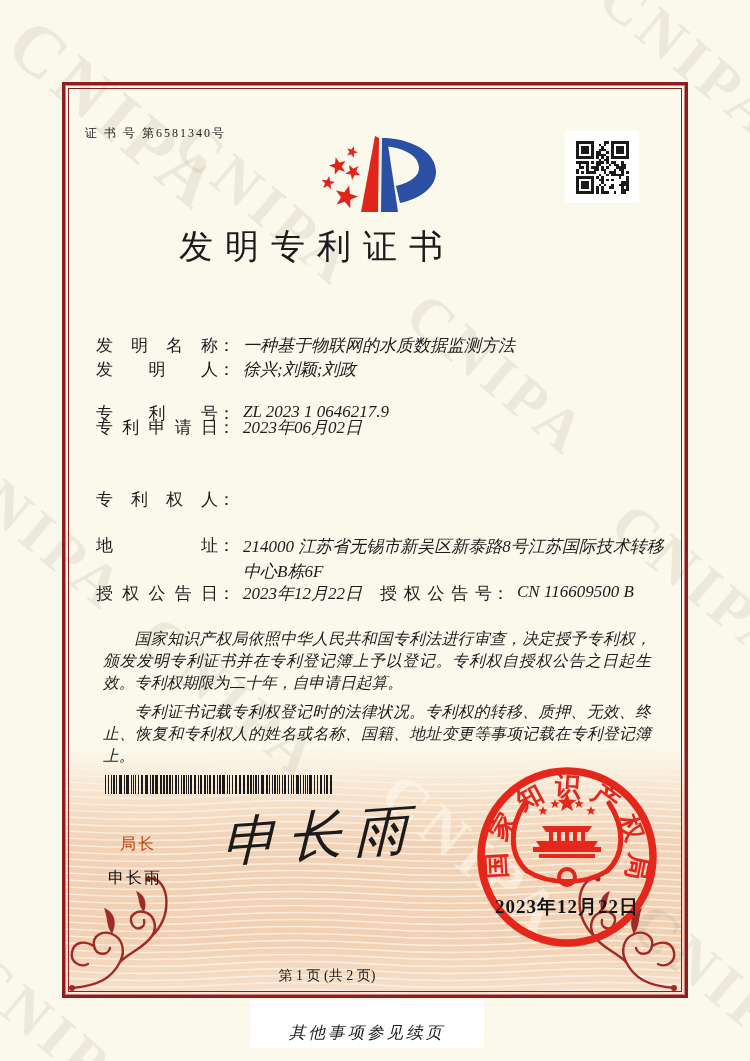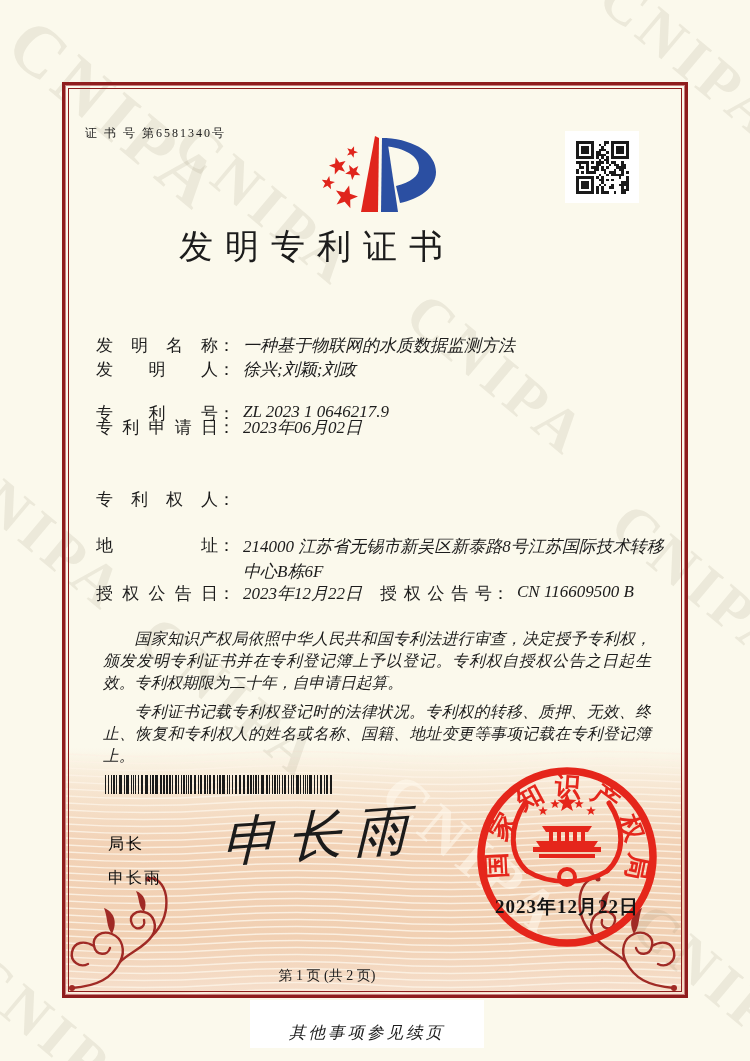--- a/index.html
+++ b/index.html
@@ -51,22 +51,22 @@
   .bodytext p{margin:8px; text-indent:2em;}
   
   .band{
     position:absolute; left:66px; top:748px; width:618px; height:247px; z-index:0;
     background:linear-gradient(180deg, rgba(242,210,182,0) 0px, rgba(242,210,182,0.55) 45px,
                #f2d2b6 95px, #f1d0b3 190px, #f6e0cd 247px);
   }
   .band svg{position:absolute; left:0; top:0;}
   
   .barcode{position:absolute; left:105px; top:775px; z-index:3;}
-  .sig-title{position:absolute; left:108px; top:834px; font-family:"Liberation Sans","DejaVu Sans",sans-serif;
-    font-size:16px; letter-spacing:2px; color:#000000; z-index:3;}
+  .sig-title{position:absolute; left:120px; top:834px; font-family:"Liberation Sans","DejaVu Sans",sans-serif;
+    font-size:16px; letter-spacing:2px; color:#c2410c; z-index:3;}
   .sig-name{position:absolute; left:108px; top:868px; font-family:"Liberation Sans","DejaVu Sans",sans-serif;
     font-size:16px; letter-spacing:2px; color:#111; z-index:3;}
   .signature{
     position:absolute; left:222px; top:800px; z-index:3;
     font-size:54px; font-style:italic; letter-spacing:12px; color:#1b1b1b;
     transform:rotate(-4deg) skewX(-4deg); white-space:nowrap;
   }
   .seal{position:absolute; left:467px; top:757px; z-index:3;}
   .seal-date{
     position:absolute; left:477px; top:894px; width:180px; text-align:center; z-index:4;

